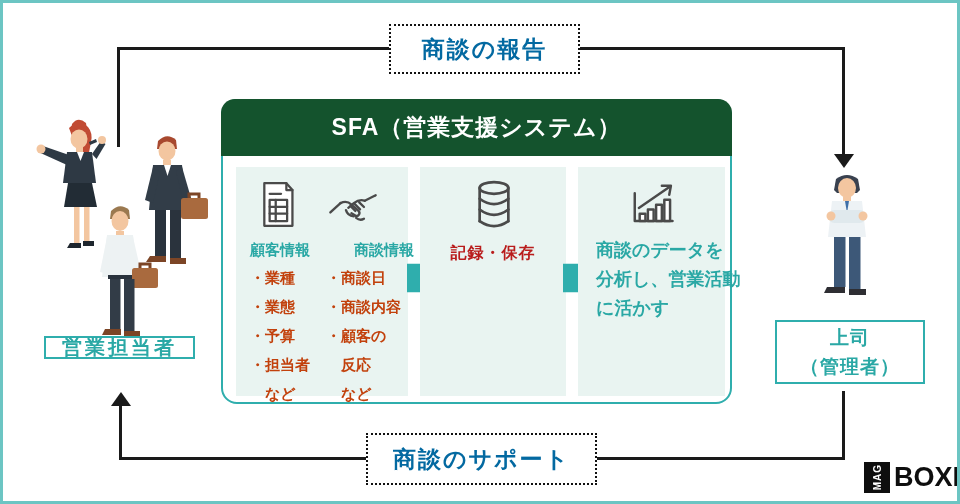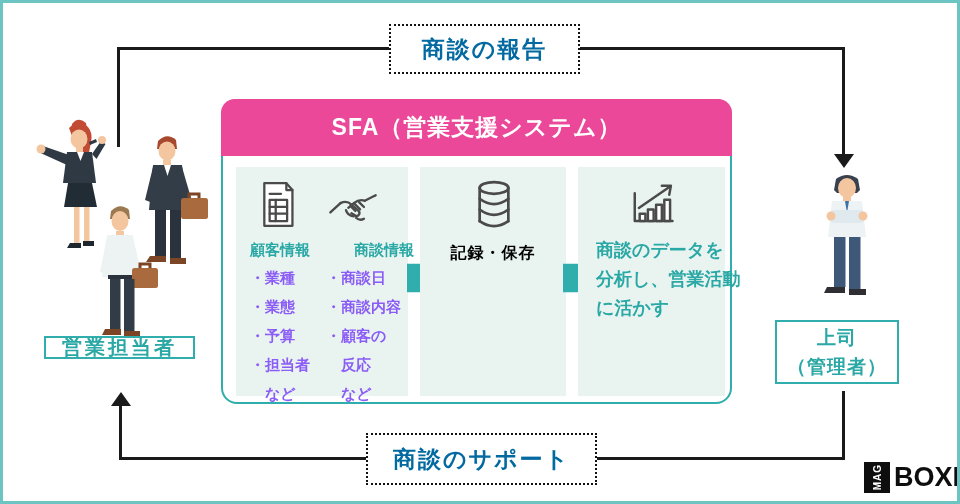--- a/index.html
+++ b/index.html
@@ -21,45 +21,45 @@
                border-left:10px solid transparent; border-right:10px solid transparent;
                border-top:14px solid #1a1a1a; }
   .head-up   { position:absolute; width:0; height:0;
                border-left:10px solid transparent; border-right:10px solid transparent;
                border-bottom:14px solid #1a1a1a; }
 
   
   .sfa { position:absolute; left:218px; top:96px; width:511px; height:305px;
          background:#fff; border:2px solid #2FAEAD; border-radius:16px; }
   .sfa-header { position:absolute; left:-2px; top:-2px; width:511px; height:57px;
-                background:#ec4899; border-radius:14px 14px 0 0;
+                background:#14532d; border-radius:14px 14px 0 0;
                 display:flex; align-items:center; justify-content:center;
                 color:#fff; font-size:23px; font-weight:bold; letter-spacing:1px; }
   .panel { position:absolute; top:66px; height:229px; background:#E9F4F1; }
   .p1 { left:13px;  width:172px; }
   .p2 { left:197px; width:146px; }
   .p3 { left:355px; width:147px; }
 
   .teal-arrow { position:absolute; top:156px; width:32px; height:42px; background:#2FAEAD;
                 clip-path:polygon(0% 16%,55% 16%,55% 0%,100% 50%,55% 100%,55% 84%,0% 84%); }
 
   .heading { position:absolute; font-size:15px; font-weight:bold; color:#2AA8A5; white-space:nowrap; }
-  .list { position:absolute; font-size:15px; font-weight:bold; color:#8b5cf6; line-height:29px; white-space:nowrap; }
+  .list { position:absolute; font-size:15px; font-weight:bold; color:#c2410c; line-height:29px; white-space:nowrap; }
   .list .cont { padding-left:15px; }
   .panel-label { position:absolute; width:100%; text-align:center; font-size:16px;
-                 font-weight:bold; color:#000000; letter-spacing:1px; }
+                 font-weight:bold; color:#b91c1c; letter-spacing:1px; }
   .analyze-text { position:absolute; font-size:18px; font-weight:bold; color:#2AA8A5;
                   line-height:29px; white-space:nowrap; }
 
   
   .actor-box { position:absolute; background:#fff; border:2px solid #2FAEAD;
                display:flex; flex-direction:column; align-items:center; justify-content:center;
                color:#2AA8A5; font-weight:bold; }
   .actor-sales { left:41px; top:333px; width:151px; height:23px; font-size:20px; letter-spacing:3px;justify-content:center; }
-  .actor-mgr   { left:772px; top:317px; width:124px; height:64px; font-size:19px;
+  .actor-mgr   { left:772px; top:317px; width:150px; height:64px; font-size:19px;
                  letter-spacing:1px; line-height:1.55; }
 
   
   .logo { position:absolute; left:861px; top:459px; display:flex; align-items:center; gap:4px; }
   .logo-mag { width:26px; height:31px; background:#0e0e0e; color:#fff; display:flex;
               align-items:center; justify-content:center; }
   .logo-mag span { writing-mode:vertical-rl; transform:rotate(180deg);
                    font-size:10px; font-weight:bold; letter-spacing:1px; }
   .logo-brand { font-size:27px; font-weight:900; color:#0e0e0e; letter-spacing:0px; }
 

